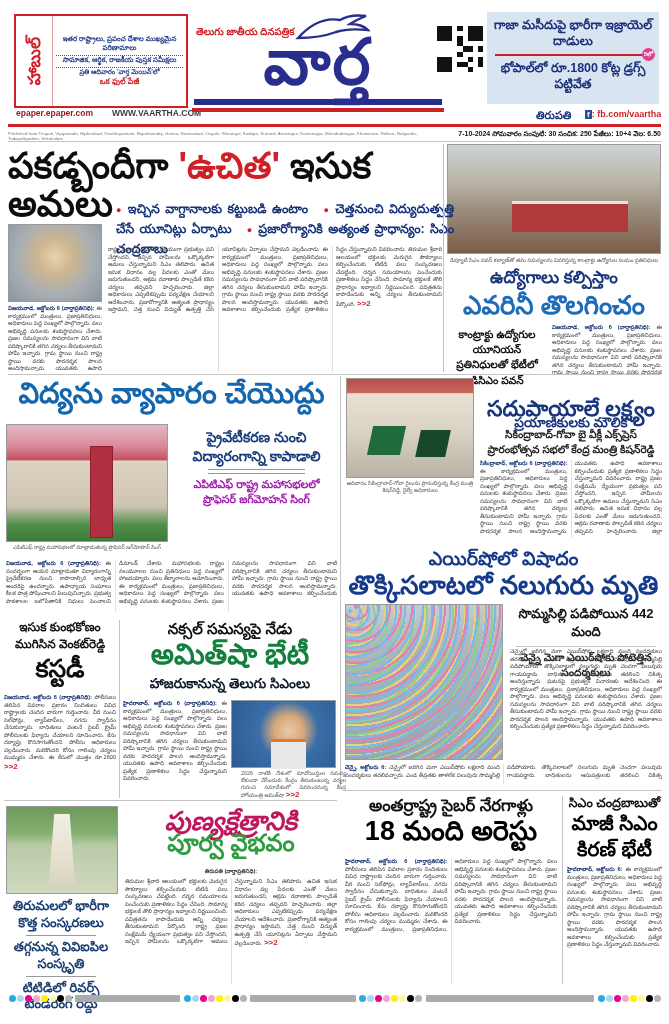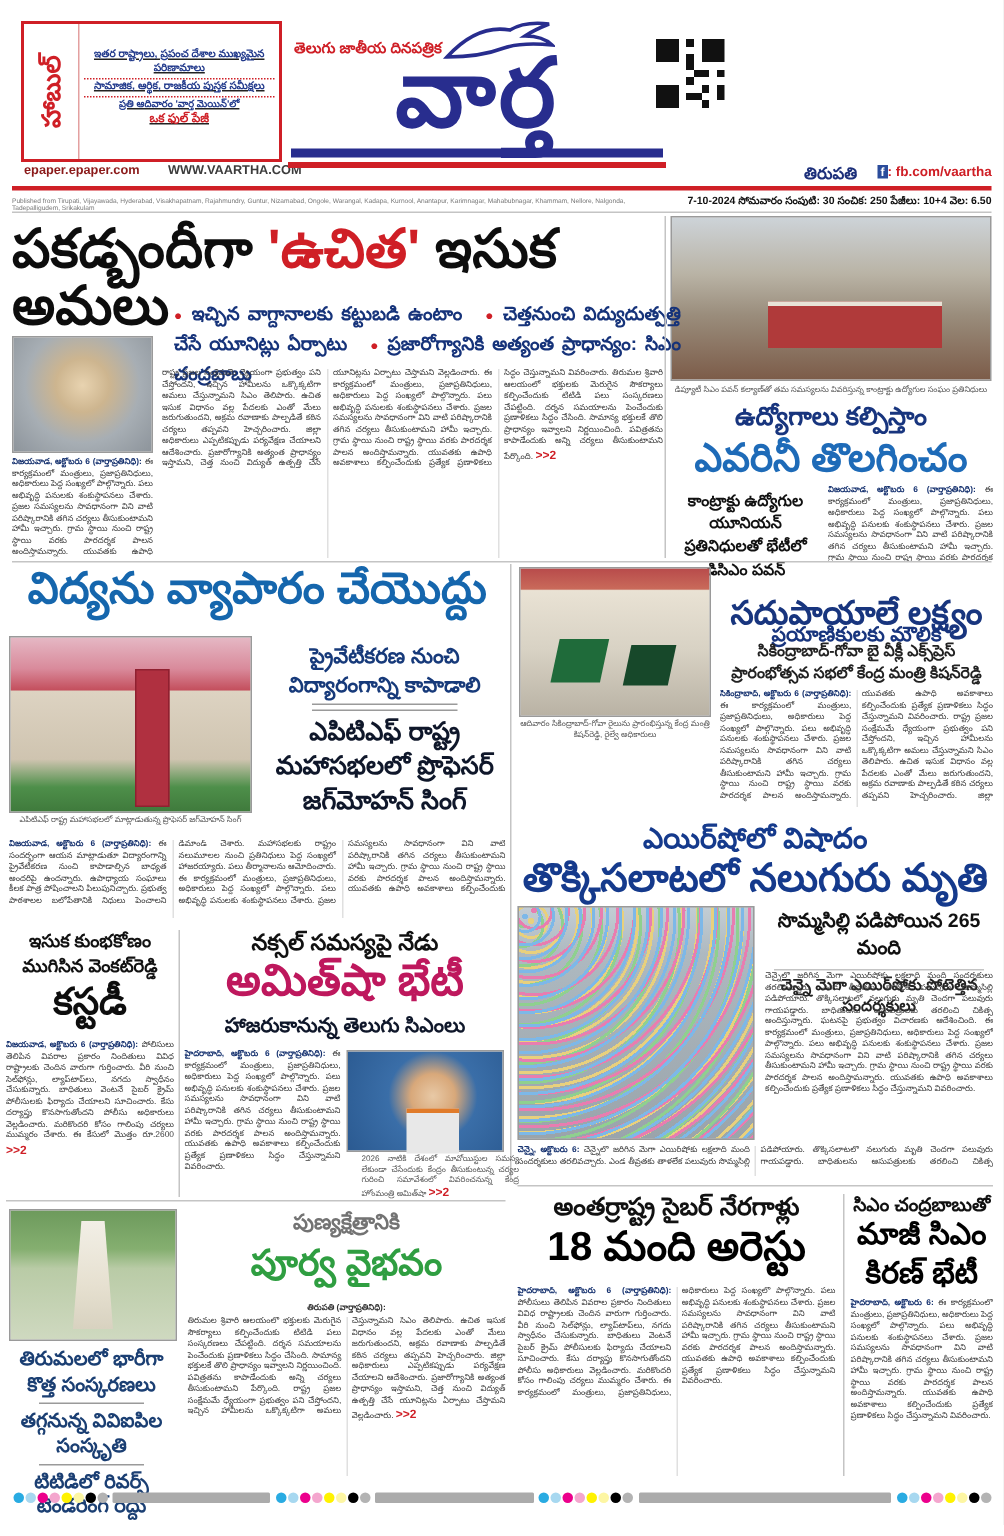--- a/index.html
+++ b/index.html
@@ -28,21 +28,21 @@
 </style>
 </head>
 <body>
 
 <div id="page">
 
   <div class="abs" style="left:14px;top:14px;width:170px;height:90px;border:2px solid #cf1f26;display:flex;">
     <div style="width:36px;border-right:1px solid #e3a0a0;display:flex;align-items:center;justify-content:center;">
       <span class="b" style="writing-mode:vertical-rl;transform:rotate(180deg);color:#cf1f26;font-size:17px;">హాబుల్</span>
     </div>
-    <div style="flex:1;display:flex;flex-direction:column;justify-content:flex-start;padding:16px 3px;text-decoration:underline;">
+    <div style="flex:1;display:flex;flex-direction:column;justify-content:center;padding:16px 3px;">
       <div class="b ctr" style="font-size:7px;color:#223a8c;border-bottom:1px dotted #cf1f26;padding-bottom:2px;">ఇతర రాష్ట్రాలు, ప్రపంచ దేశాల ముఖ్యమైన పరిణామాలు</div>
       <div class="b ctr" style="font-size:7px;color:#223a8c;border-bottom:1px dotted #cf1f26;padding-bottom:2px;">సామాజిక, ఆర్థిక, రాజకీయ పుస్తక సమీక్షలు</div>
       <div class="b ctr" style="font-size:6.6px;color:#223a8c;">ప్రతి ఆదివారం 'వార్త మెయిన్'లో</div>
       <div class="b ctr" style="font-size:8px;color:#cf1f26;">ఒక ఫుల్ పేజీ</div>
     </div>
   </div>
 
   <div class="abs b" style="left:16px;top:108px;font-size:8.5px;color:#8b1a1a;">epaper.epaper.com</div>
   <div class="abs b" style="left:112px;top:108px;font-size:8.5px;color:#3c3c3c;">WWW.VAARTHA.COM</div>
 
@@ -52,20 +52,27 @@
   </svg>
   <div class="abs b" style="left:192px;top:30px;width:252px;font-size:64px;line-height:1;color:#282d8e;text-align:center;letter-spacing:2px;">వార్త</div>
   <div class="abs" style="left:194px;top:99px;width:248px;height:6px;background:#282d8e;"></div>
   <div class="abs redrule" style="left:192px;top:108px;width:252px;height:4px;"></div>
 
   <svg class="abs" style="left:437px;top:26px;" width="46" height="46" viewBox="0 0 9 9" shape-rendering="crispEdges">
     <rect width="9" height="9" fill="#fff"></rect>
     <path fill="#111" d="M0 0h3v3H0zM6 0h3v3H6zM0 6h3v3H0zM1 1h1v1H1zM7 1h1v1H7zM1 7h1v1H1zM4 0h1v1H4zM4 2h1v2H4zM5 4h2v1H5zM8 4h1v1H8zM4 5h1v1H4zM6 6h1v1H6zM8 6h1v2H8zM4 7h2v1H4zM6 8h1v1H6z"></path>
   </svg>
 
+  <div class="abs" style="left:487px;top:12px;width:172px;height:92px;background:#d8e5f1;padding:6px 6px 4px;box-sizing:border-box;">
+    <div class="b ctr" style="font-size:12.5px;color:#1c2f7a;line-height:1.25;">గాజా మసీదుపై భారీగా ఇజ్రాయెల్ దాడులు</div>
+    <div style="position:relative;height:2px;background:#cf1f26;margin:5px 2px;">
+      <span class="b" style="position:absolute;right:-4px;top:-6px;width:13px;height:13px;border-radius:50%;background:#e0418f;color:#fff;font-size:6px;display:flex;align-items:center;justify-content:center;">5లో</span>
+    </div>
+    <div class="b ctr" style="font-size:12.5px;color:#1c2f7a;line-height:1.25;">భోపాల్‌లో రూ.1800 కోట్ల డ్రగ్స్ పట్టివేత</div>
+  </div>
 
   <div class="abs b" style="left:520px;top:109px;font-size:11px;color:#1c2f7a;margin-left:16px;">తిరుపతి</div>
   <div class="abs" style="left:585px;top:109px;font-size:9px;">
     <span class="b" style="background:#2b4c9b;color:#fff;padding:0 2px;font-size:8px;">f</span><span class="b" style="color:#cf1f26;">: fb.com/vaartha</span>
   </div>
 
   <div class="abs redrule" style="left:8px;top:124px;width:653px;height:3px;"></div>
   <div class="abs" style="left:8px;top:131px;width:430px;font-size:4.4px;color:#777;">Published from Tirupati, Vijayawada, Hyderabad, Visakhapatnam, Rajahmundry, Guntur, Nizamabad, Ongole, Warangal, Kadapa, Kurnool, Anantapur, Karimnagar, Mahabubnagar, Khammam, Nellore, Nalgonda, Tadepalligudem, Srikakulam</div>
   <div class="abs b" style="left:443px;top:130px;width:218px;font-size:7px;color:#111;text-align:right;">7-10-2024 సోమవారం సంపుటి: 30 సంచిక: 250 పేజీలు: 10+4 వెల: 6.50</div>
   <div class="abs hrule" style="left:8px;top:141px;width:653px;"></div>
@@ -121,21 +128,21 @@
   <div class="abs photo" style="left:6px;top:424px;width:162px;height:118px;background:
       linear-gradient(180deg,#e5b8c4 0%,#d98a9b 18%,#c4505e 30%,#ddd3c2 31%,#cfc4b0 70%,#4e8f4a 86%,#3f7a3c 100%);">
     <div style="position:absolute;left:52%;top:18%;width:13%;height:78%;background:#b03040;border:1px solid #8f2030;"></div>
   </div>
   <div class="abs caption" style="left:6px;top:544px;width:162px;">ఎపిటిఎఫ్ రాష్ట్ర మహాసభలలో మాట్లాడుతున్న ప్రొఫెసర్ జగ్‌మోహన్ సింగ్</div>
 
   <div class="abs" style="left:176px;top:428px;width:161px;">
     <div class="b ctr" style="font-size:14px;line-height:1.35;color:#173a7a;">ప్రైవేటీకరణ నుంచి విద్యారంగాన్ని కాపాడాలి</div>
     <div class="subdiv"></div>
     <div class="subdiv"></div>
-    <div class="b ctr" style="font-size:17px;line-height:1.35;color:#0f172a;text-align:center;">ఎపిటిఎఫ్ రాష్ట్ర మహాసభలలో ప్రొఫెసర్ జగ్‌మోహన్ సింగ్</div>
+    <div class="b ctr" style="font-size:11px;line-height:1.35;color:#a21caf;text-align:center;">ఎపిటిఎఫ్ రాష్ట్ర మహాసభలలో ప్రొఫెసర్ జగ్‌మోహన్ సింగ్</div>
   </div>
 
   <div class="abs body-text cols3" style="left:6px;top:560px;width:331px;height:52px;overflow:hidden;">
     <span class="dl">విజయవాడ, అక్టోబరు 6 (వార్తాప్రతినిధి):</span>
     <span>ఈ సందర్భంగా ఆయన మాట్లాడుతూ విద్యారంగాన్ని ప్రైవేటీకరణ నుంచి కాపాడాల్సిన బాధ్యత అందరిపై ఉందన్నారు. ఉపాధ్యాయ సంఘాలు కీలక పాత్ర పోషించాలని పిలుపునిచ్చారు. ప్రభుత్వ పాఠశాలల బలోపేతానికి నిధులు పెంచాలని డిమాండ్ చేశారు. మహాసభలకు రాష్ట్రం నలుమూలల నుంచి ప్రతినిధులు పెద్ద సంఖ్యలో హాజరయ్యారు. పలు తీర్మానాలను ఆమోదించారు.</span>
     <span>ఈ కార్యక్రమంలో మంత్రులు, ప్రజాప్రతినిధులు, అధికారులు పెద్ద సంఖ్యలో పాల్గొన్నారు. పలు అభివృద్ధి పనులకు శంకుస్థాపనలు చేశారు. ప్రజల సమస్యలను సావధానంగా విని వాటి పరిష్కారానికి తగిన చర్యలు తీసుకుంటామని హామీ ఇచ్చారు. గ్రామ స్థాయి నుంచి రాష్ట్ర స్థాయి వరకు పారదర్శక పాలన అందిస్తామన్నారు. యువతకు ఉపాధి అవకాశాలు కల్పించేందుకు ప్రత్యేక ప్రణాళికలు సిద్ధం చేస్తున్నామని వివరించారు.</span>
     
   </div>
 
   <div class="abs photo" style="left:346px;top:378px;width:128px;height:100px;background:
@@ -160,21 +167,21 @@
   <div class="abs b ctr" style="left:345px;top:570px;width:317px;font-size:26px;color:#153a8c;">తొక్కిసలాటలో నలుగురు మృతి</div>
 
   <div class="abs photo" style="left:345px;top:604px;width:158px;height:156px;background-color:#cfd8de;background-image:
       repeating-radial-gradient(circle at 4px 6px,#7db8e8 0 2px,transparent 2px 9px),
       repeating-radial-gradient(circle at 10px 2px,#e87db0 0 2px,transparent 2px 11px),
       repeating-radial-gradient(circle at 2px 12px,#8fd08f 0 2px,transparent 2px 13px),
       repeating-radial-gradient(circle at 8px 9px,#e8d07d 0 2px,transparent 2px 10px),
       linear-gradient(180deg,#c3cdd4 0%,#aeb9c0 20%,#9aa4ab 100%);"></div>
 
   <div class="abs" style="left:510px;top:606px;width:152px;">
-    <div class="b ctr" style="font-size:13px;color:#111;">సొమ్మసిల్లి పడిపోయిన 265 మంది</div>
+    <div class="b ctr" style="font-size:13px;color:#111;">సొమ్మసిల్లి పడిపోయిన 442 మంది</div>
     <div class="hrule" style="margin:4px 6px;"></div>
     <div class="b ctr" style="font-size:10.5px;color:#222;">చెన్నై మెగా ఎయిర్‌షోకు పోటెత్తిన సందర్శకులు</div>
   </div>
   <div class="abs body-text" style="left:510px;top:648px;width:152px;height:112px;overflow:hidden;">
     <span>చెన్నైలో జరిగిన మెగా ఎయిర్‌షోకు లక్షలాది మంది సందర్శకులు తరలివచ్చారు. ఎండ తీవ్రతకు తాళలేక పలువురు సొమ్మసిల్లి పడిపోయారు. తొక్కిసలాటలో నలుగురు మృతి చెందగా పలువురు గాయపడ్డారు. బాధితులను ఆసుపత్రులకు తరలించి చికిత్స అందిస్తున్నారు. ఘటనపై ప్రభుత్వం విచారణకు ఆదేశించింది.</span>
     <span>ఈ కార్యక్రమంలో మంత్రులు, ప్రజాప్రతినిధులు, అధికారులు పెద్ద సంఖ్యలో పాల్గొన్నారు. పలు అభివృద్ధి పనులకు శంకుస్థాపనలు చేశారు. ప్రజల సమస్యలను సావధానంగా విని వాటి పరిష్కారానికి తగిన చర్యలు తీసుకుంటామని హామీ ఇచ్చారు. గ్రామ స్థాయి నుంచి రాష్ట్ర స్థాయి వరకు పారదర్శక పాలన అందిస్తామన్నారు. యువతకు ఉపాధి అవకాశాలు కల్పించేందుకు ప్రత్యేక ప్రణాళికలు సిద్ధం చేస్తున్నామని వివరించారు.</span>
   </div>
   <div class="abs body-text cols2" style="left:345px;top:764px;width:317px;height:20px;overflow:hidden;">
     <span class="dl">చెన్నై, అక్టోబరు 6:</span>
     <span>చెన్నైలో జరిగిన మెగా ఎయిర్‌షోకు లక్షలాది మంది సందర్శకులు తరలివచ్చారు. ఎండ తీవ్రతకు తాళలేక పలువురు సొమ్మసిల్లి పడిపోయారు. తొక్కిసలాటలో నలుగురు మృతి చెందగా పలువురు గాయపడ్డారు. బాధితులను ఆసుపత్రులకు తరలించి చికిత్స అందిస్తున్నారు. ఘటనపై ప్రభుత్వం విచారణకు ఆదేశించింది.</span>
@@ -187,42 +194,42 @@
   </div>
   <div class="abs body-text" style="left:4px;top:694px;width:112px;height:104px;overflow:hidden;">
     <span class="dl">విజయవాడ, అక్టోబరు 6 (వార్తాప్రతినిధి):</span>
     <span>పోలీసులు తెలిపిన వివరాల ప్రకారం నిందితులు వివిధ రాష్ట్రాలకు చెందిన వారుగా గుర్తించారు. వీరి నుంచి సెల్‌ఫోన్లు, ల్యాప్‌టాప్‌లు, నగదు స్వాధీనం చేసుకున్నారు. బాధితులు వెంటనే సైబర్ క్రైమ్ పోలీసులకు ఫిర్యాదు చేయాలని సూచించారు. కేసు దర్యాప్తు కొనసాగుతోందని పోలీసు అధికారులు వెల్లడించారు. మరికొందరి కోసం గాలింపు చర్యలు ముమ్మరం చేశారు.</span>
     <span>ఈ కేసులో మొత్తం రూ.2600</span>
     <span class="jump">&gt;&gt;2</span>
   </div>
   <div class="abs vrule" style="left:119px;top:620px;height:178px;"></div>
 
   <div class="abs b ctr" style="left:123px;top:620px;width:214px;font-size:15px;color:#111;">నక్సల్ సమస్యపై నేడు</div>
-  <div class="abs b ctr" style="left:123px;top:638px;width:214px;font-size:29px;color:#be185d;">అమిత్‌షా భేటీ</div>
+  <div class="abs b ctr" style="left:123px;top:638px;width:214px;font-size:29px;color:#15803d;">అమిత్‌షా భేటీ</div>
   <div class="abs b ctr" style="left:123px;top:676px;width:214px;font-size:13.5px;color:#0f172a;">హాజరుకానున్న తెలుగు సిఎంలు</div>
   <div class="abs body-text" style="left:123px;top:700px;width:104px;height:98px;overflow:hidden;">
     <span class="dl">హైదరాబాద్, అక్టోబరు 6 (వార్తాప్రతినిధి):</span>
     <span>ఈ కార్యక్రమంలో మంత్రులు, ప్రజాప్రతినిధులు, అధికారులు పెద్ద సంఖ్యలో పాల్గొన్నారు. పలు అభివృద్ధి పనులకు శంకుస్థాపనలు చేశారు. ప్రజల సమస్యలను సావధానంగా విని వాటి పరిష్కారానికి తగిన చర్యలు తీసుకుంటామని హామీ ఇచ్చారు. గ్రామ స్థాయి నుంచి రాష్ట్ర స్థాయి వరకు పారదర్శక పాలన అందిస్తామన్నారు. యువతకు ఉపాధి అవకాశాలు కల్పించేందుకు ప్రత్యేక ప్రణాళికలు సిద్ధం చేస్తున్నామని వివరించారు.</span>
   </div>
   <div class="abs photo" style="left:231px;top:700px;width:105px;height:68px;background:
       radial-gradient(circle at 55% 45%,#e8c9a6 0%,#d8a87a 22%,#3a6ea8 44%,#2b5a91 100%);">
     <div style="position:absolute;left:38%;top:58%;width:34%;height:40%;background:#e8e8e8;border-top:3px solid #e07b2a;"></div>
   </div>
   <div class="abs caption jst" style="left:231px;top:770px;width:105px;text-align:justify;">
     <span>2026 నాటికి దేశంలో మావోయిస్టుల సమస్య లేకుండా చేసేందుకు కేంద్రం తీసుకుంటున్న చర్యల గురించి సమావేశంలో వివరించనున్న కేంద్ర హోంమంత్రి అమిత్‌షా</span>
     <span class="jump">&gt;&gt;2</span>
   </div>
 
   <div class="abs hrule" style="left:4px;top:800px;width:333px;"></div>
 
   <div class="abs photo" style="left:6px;top:806px;width:112px;height:88px;background:
       linear-gradient(180deg,#6d9a5c 0%,#85af70 30%,#b9cba6 45%,#cfd9c0 100%);">
     <div style="position:absolute;left:34%;top:8%;width:32%;height:84%;background:linear-gradient(180deg,#f2efe6 0%,#e6e0d0 60%,#d8d2c0 100%);clip-path:polygon(28% 0,72% 0,88% 100%,12% 100%);"></div>
   </div>
-  <div class="abs b ctr" style="left:125px;top:806px;width:212px;font-size:14px;color:#737373;">పుణ్యక్షేత్రానికి</div>
+  <div class="abs b ctr" style="left:125px;top:806px;width:212px;font-size:26px;color:#be185d;font-style:italic;">పుణ్యక్షేత్రానికి</div>
   <div class="abs b ctr" style="left:125px;top:829px;width:212px;font-size:24px;color:#2f9e41;">పూర్వ వైభవం</div>
   <div class="abs b ctr" style="left:125px;top:868px;width:212px;font-size:5.6px;color:#333;">తిరుపతి (వార్తాప్రతినిధి):</div>
 
   <div class="abs" style="left:2px;top:898px;width:118px;">
     <div class="b ctr" style="font-size:13px;line-height:1.3;color:#1b3f73;">తిరుమలలో భారీగా కొత్త సంస్కరణలు</div>
     <div class="subdiv"></div>
     <div class="b ctr" style="font-size:13px;line-height:1.3;color:#1b3f73;">తగ్గనున్న వివిఐపిల సంస్కృతి</div>
     <div class="subdiv"></div>
     <div class="b ctr" style="font-size:13px;line-height:1.3;color:#1b3f73;">టిటిడిలో రివర్స్ టెండరింగ్ రద్దు</div>
   </div>

